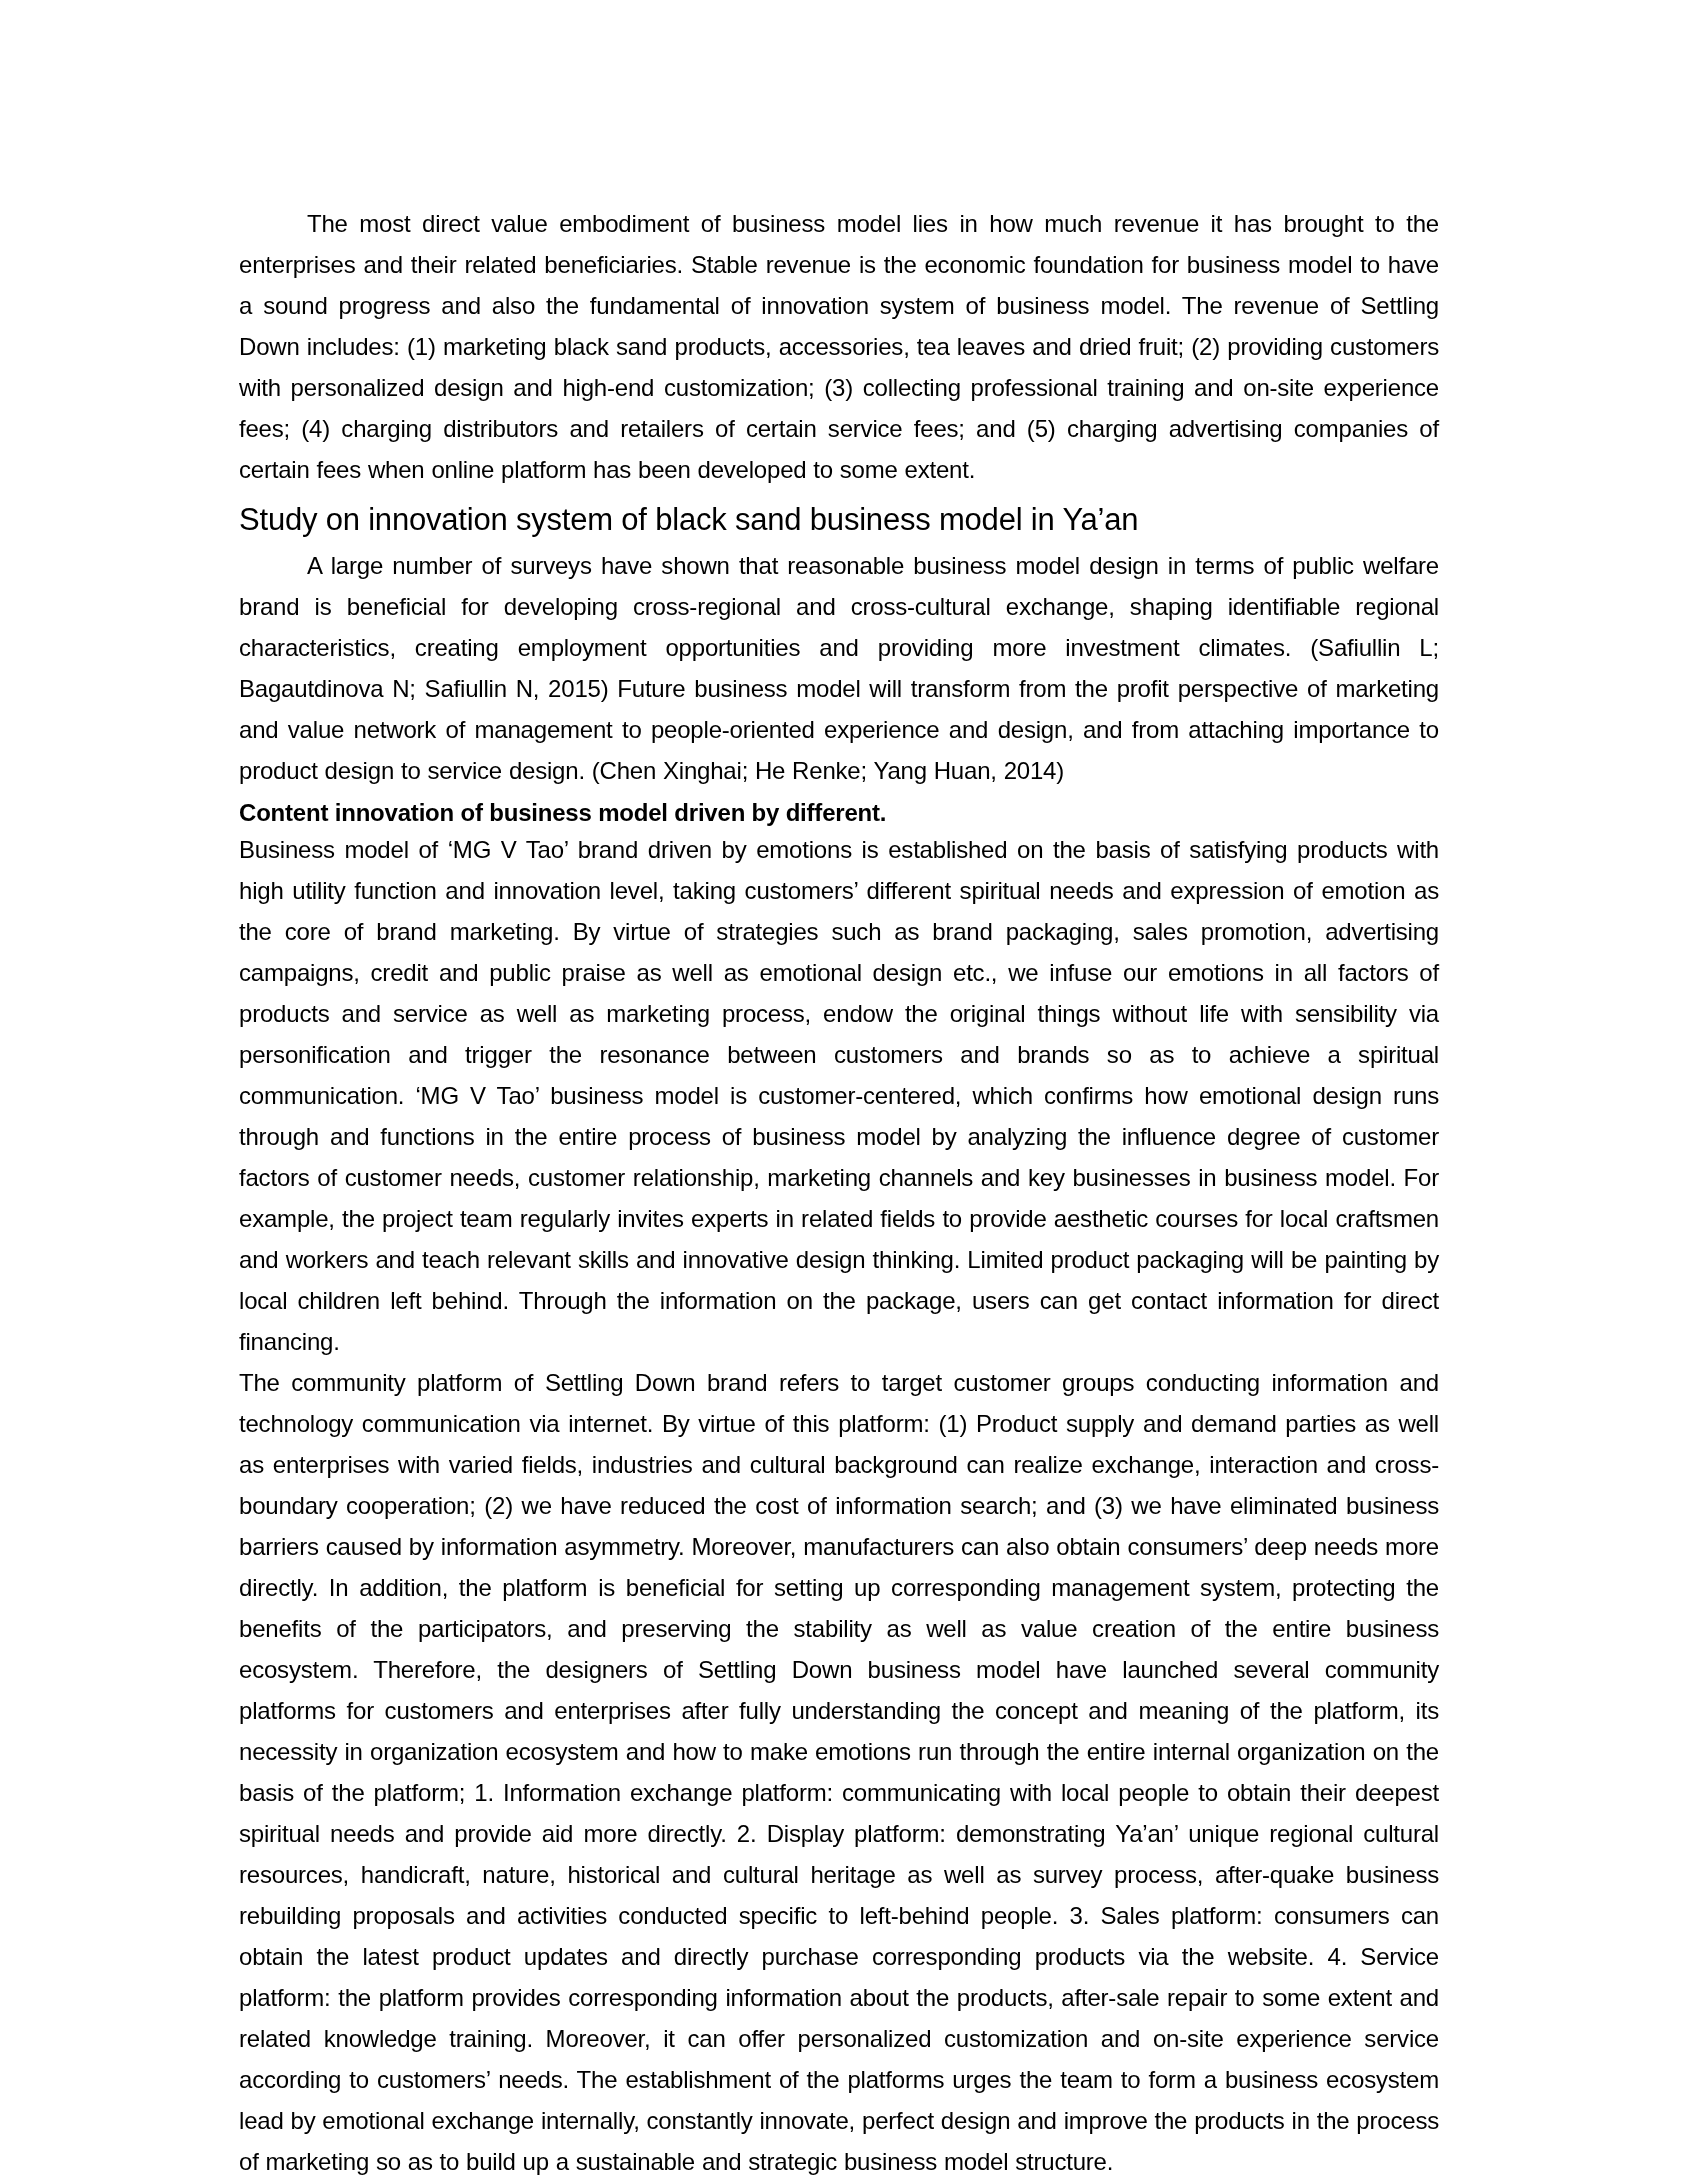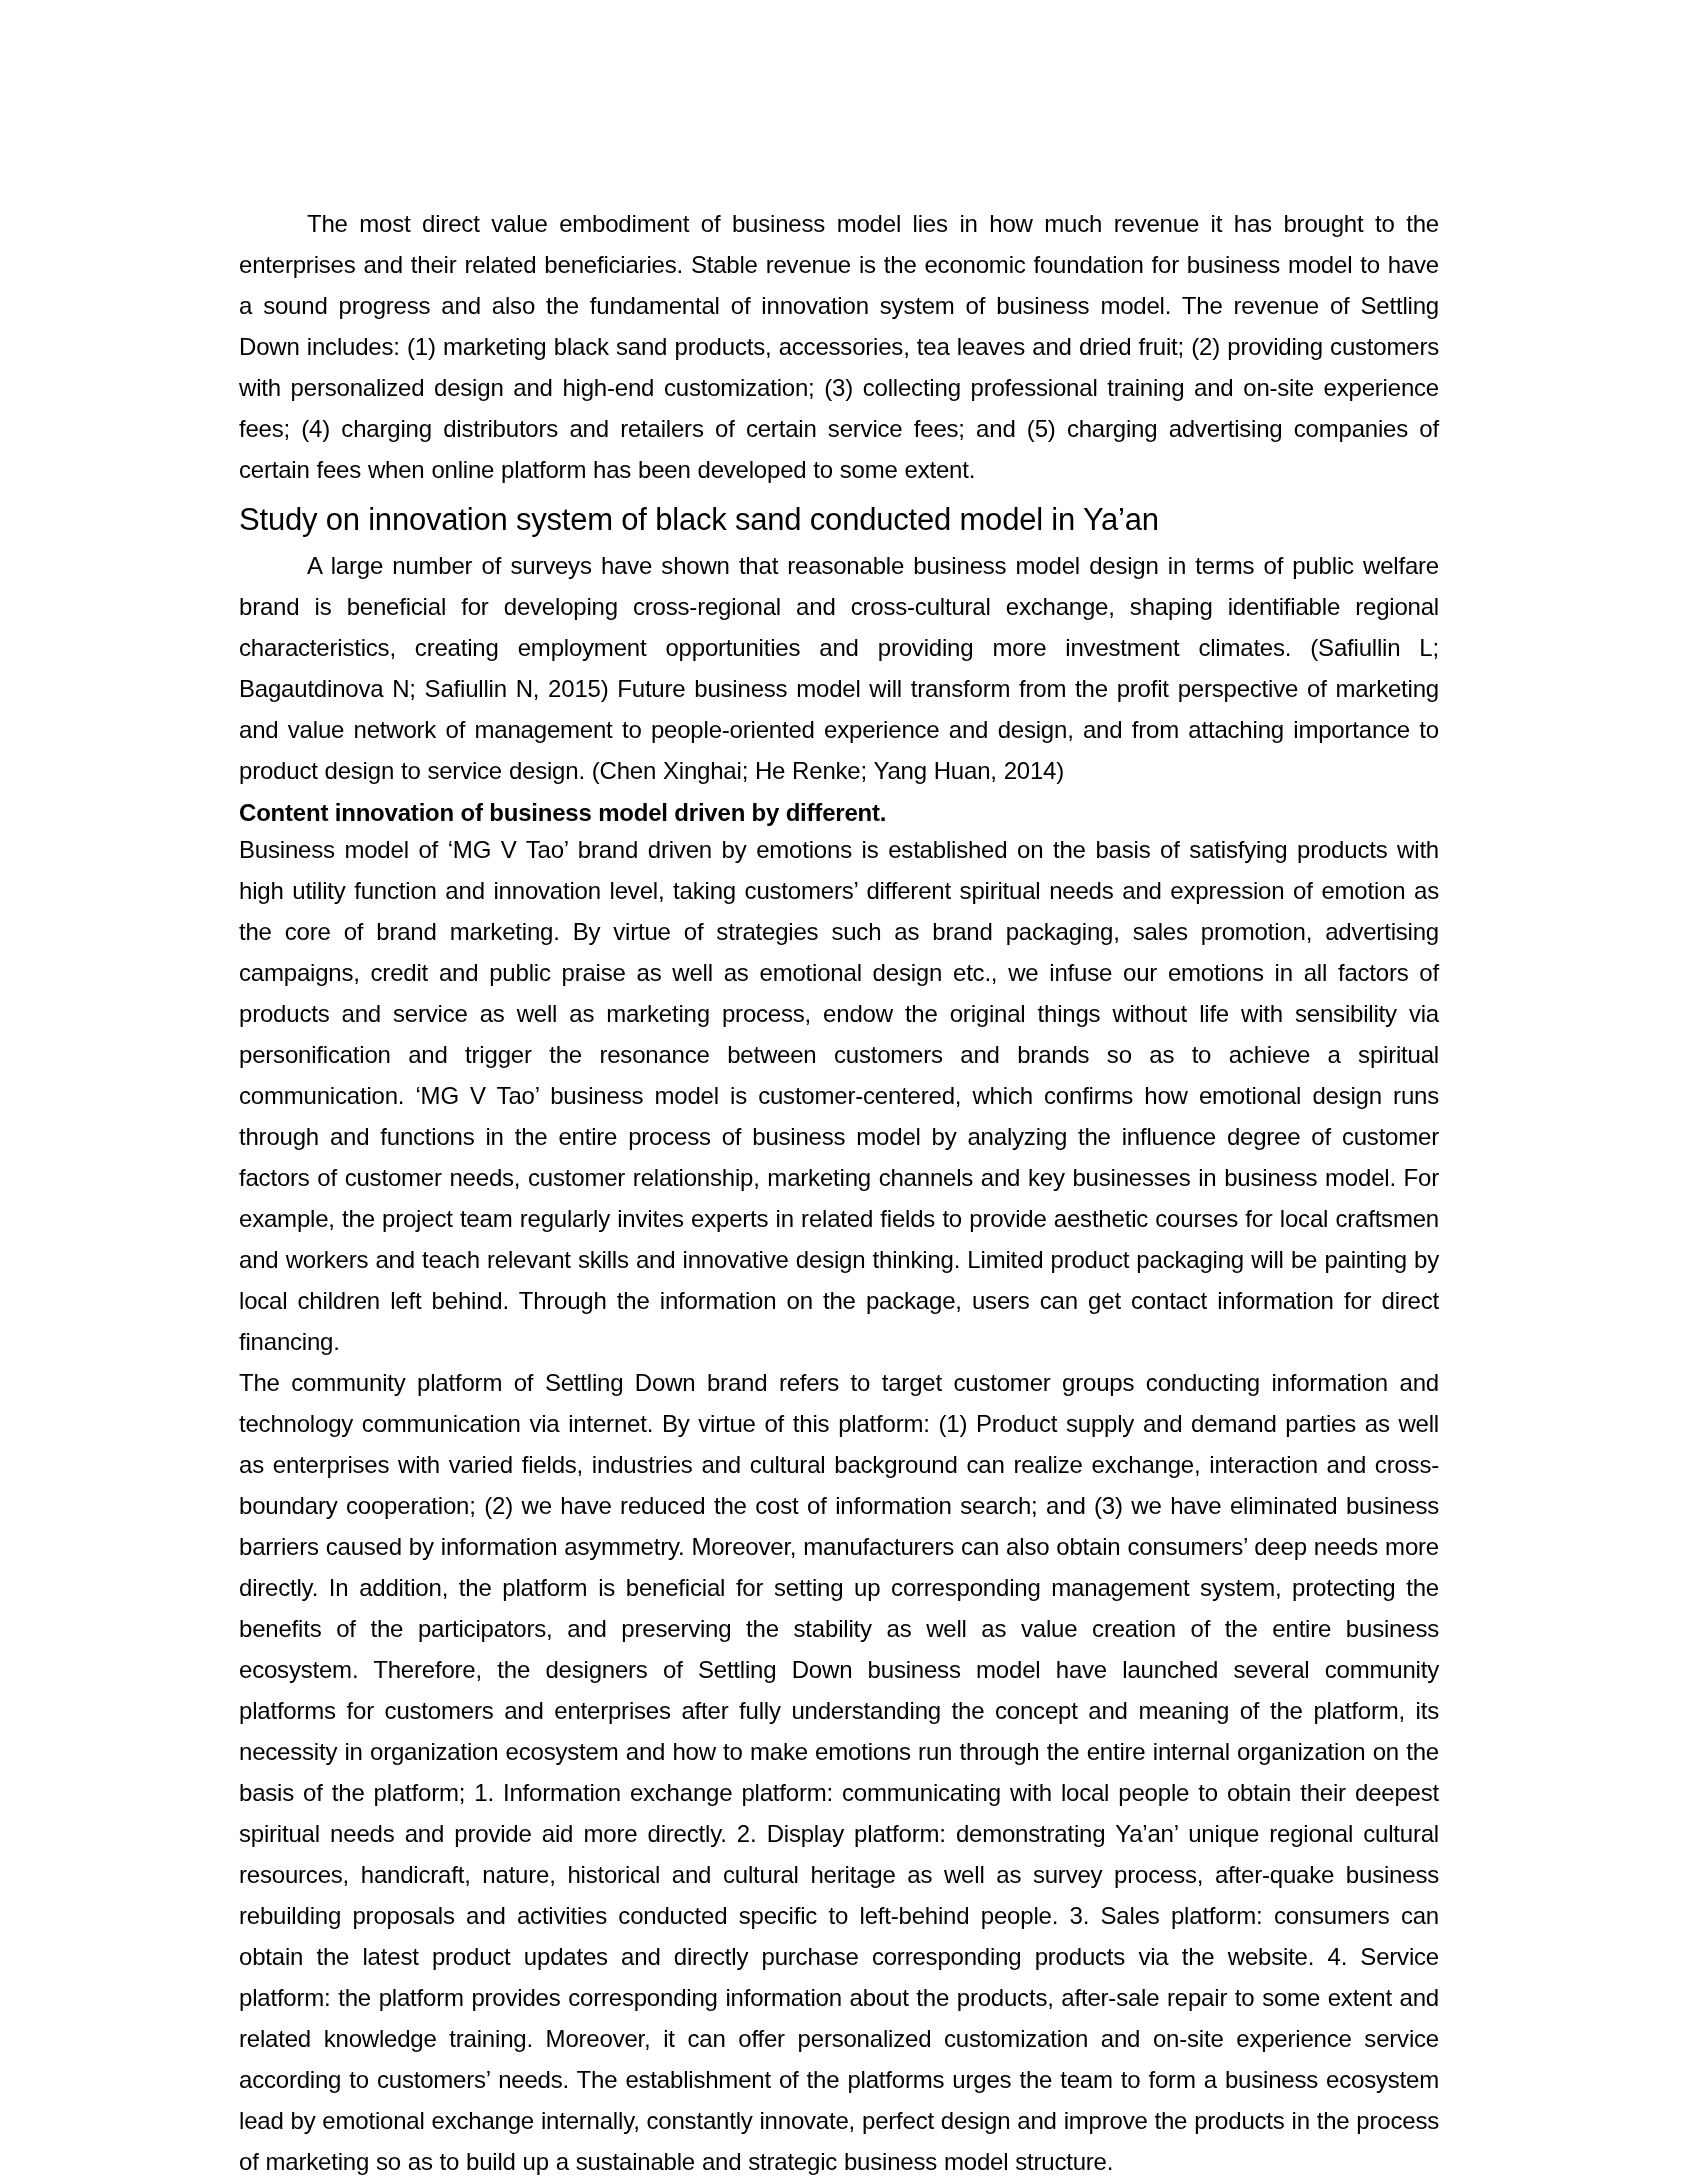--- a/index.html
+++ b/index.html
@@ -50,21 +50,21 @@
     margin-top: 11.6px;
   }
 </style>
 </head>
 <body>
 
 <div class="page-content">
 
   <p class="para indent">The most direct value embodiment of business model lies in how much revenue it has brought to the enterprises and their related beneficiaries. Stable revenue is the economic foundation for business model to have a sound progress and also the fundamental of innovation system of business model. The revenue of Settling Down includes: (1) marketing black sand products, accessories, tea leaves and dried fruit; (2) providing customers with personalized design and high-end customization; (3) collecting professional training and on-site experience fees; (4) charging distributors and retailers of certain service fees; and (5) charging advertising companies of certain fees when online platform has been developed to some extent.</p>
 
-  <h1 class="heading-large">Study on innovation system of black sand conducted model in Ya’an</h1>
+  <h1 class="heading-large">Study on innovation system of black sand business model in Ya’an</h1>
 
   <p class="para indent">A large number of surveys have shown that reasonable business model design in terms of public welfare brand is beneficial for developing cross-regional and cross-cultural exchange, shaping identifiable regional characteristics, creating employment opportunities and providing more investment climates. (Safiullin L; Bagautdinova N; Safiullin N, 2015) Future business model will transform from the profit perspective of marketing and value network of management to people-oriented experience and design, and from attaching importance to product design to service design. (Chen Xinghai; He Renke; Yang Huan, 2014)</p>
 
   <h2 class="heading-bold">Content innovation of business model driven by different.</h2>
 
   <p class="para">Business model of ‘MG V Tao’ brand driven by emotions is established on the basis of satisfying products with high utility function and innovation level, taking customers’ different spiritual needs and expression of emotion as the core of brand marketing. By virtue of strategies such as brand packaging, sales promotion, advertising campaigns, credit and public praise as well as emotional design etc., we infuse our emotions in all factors of products and service as well as marketing process, endow the original things without life with sensibility via personification and trigger the resonance between customers and brands so as to achieve a spiritual communication. ‘MG V Tao’ business model is customer-centered, which confirms how emotional design runs through and functions in the entire process of business model by analyzing the influence degree of customer factors of customer needs, customer relationship, marketing channels and key businesses in business model. For example, the project team regularly invites experts in related fields to provide aesthetic courses for local craftsmen and workers and teach relevant skills and innovative design thinking. Limited product packaging will be painting by local children left behind. Through the information on the package, users can get contact information for direct financing.</p>
 
 
   <p class="para">The community platform of Settling Down brand refers to target customer groups conducting information and technology communication via internet. By virtue of this platform: (1) Product supply and demand parties as well as enterprises with varied fields, industries and cultural background can realize exchange, interaction and cross-boundary cooperation; (2) we have reduced the cost of information search; and (3) we have eliminated business barriers caused by information asymmetry. Moreover, manufacturers can also obtain consumers’ deep needs more directly. In addition, the platform is beneficial for setting up corresponding management system, protecting the benefits of the participators, and preserving the stability as well as value creation of the entire business ecosystem. Therefore, the designers of Settling Down business model have launched several community platforms for customers and enterprises after fully understanding the concept and meaning of the platform, its necessity in organization ecosystem and how to make emotions run through the entire internal organization on the basis of the platform; 1. Information exchange platform: communicating with local people to obtain their deepest spiritual needs and provide aid more directly. 2. Display platform: demonstrating Ya’an’ unique regional cultural resources, handicraft, nature, historical and cultural heritage as well as survey process, after-quake business rebuilding proposals and activities conducted specific to left-behind people. 3. Sales platform: consumers can obtain the latest product updates and directly purchase corresponding products via the website. 4. Service platform: the platform provides corresponding information about the products, after-sale repair to some extent and related knowledge training. Moreover, it can offer personalized customization and on-site experience service according to customers’ needs. The establishment of the platforms urges the team to form a business ecosystem lead by emotional exchange internally, constantly innovate, perfect design and improve the products in the process of marketing so as to build up a sustainable and strategic business model structure.</p>
 

